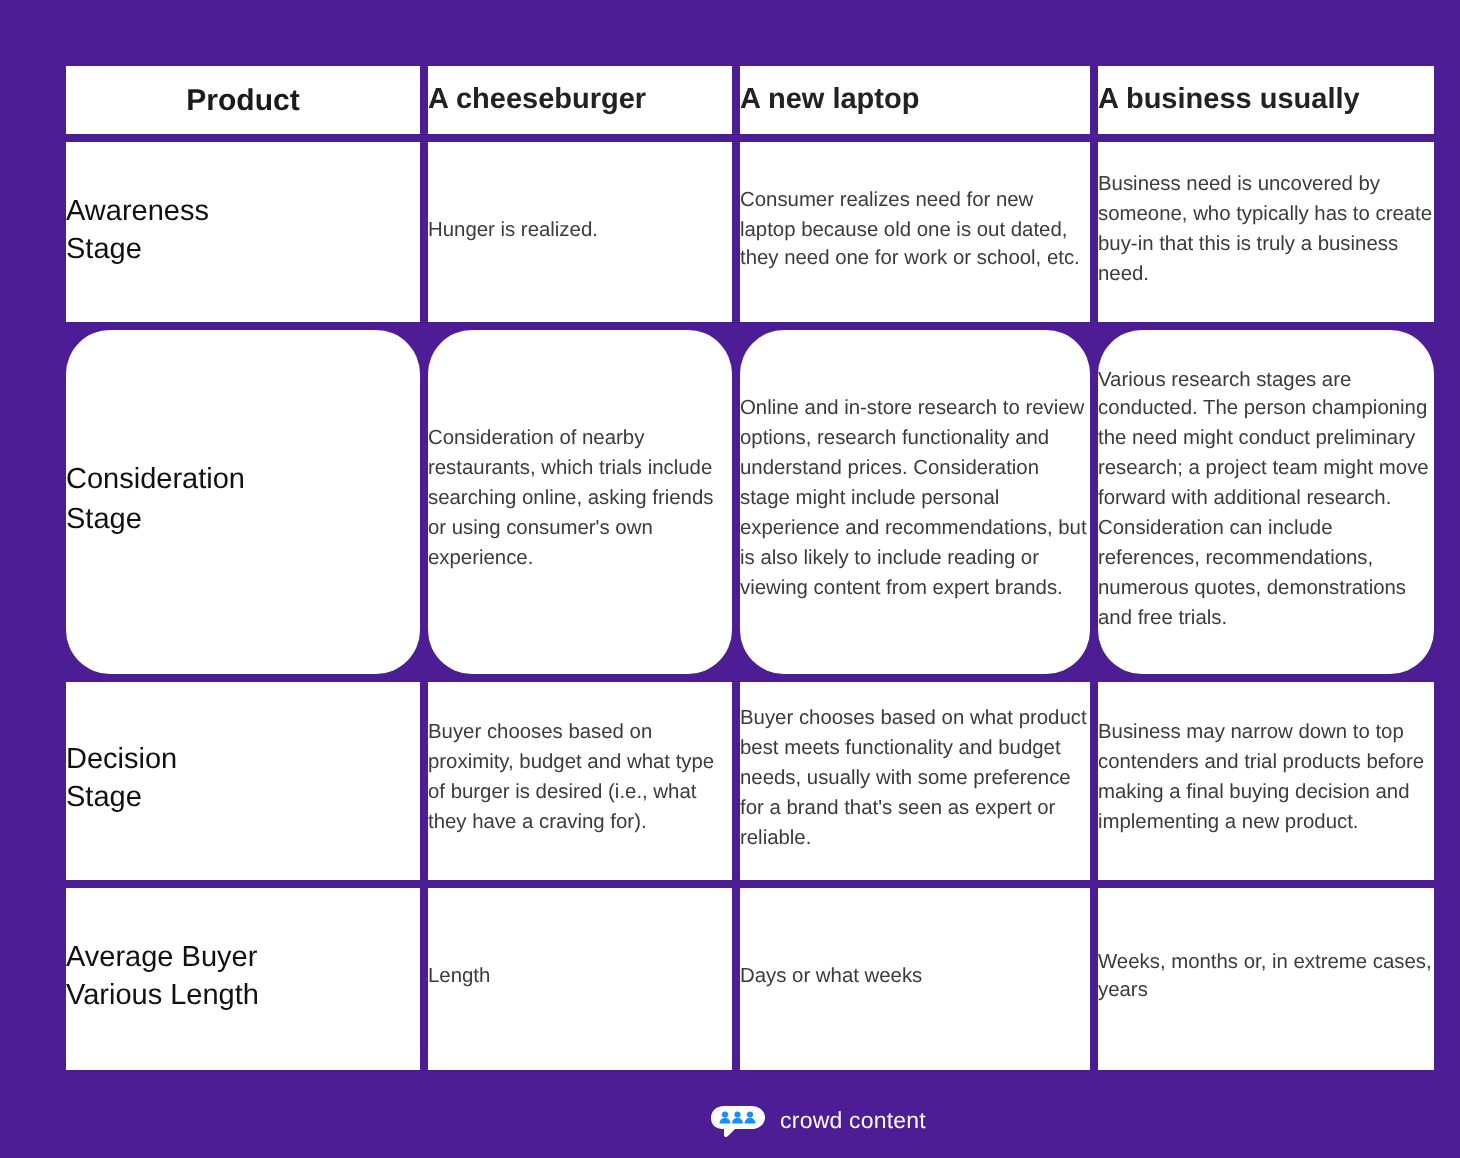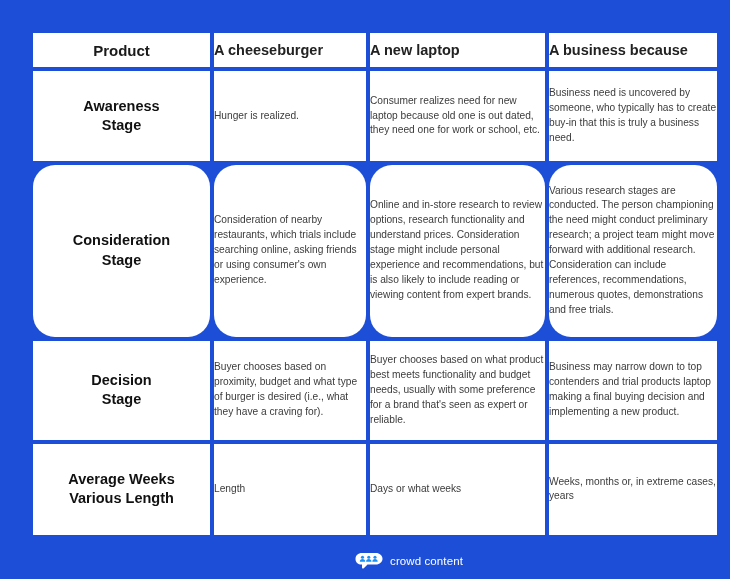--- a/index.html
+++ b/index.html
@@ -10,21 +10,21 @@
     width: 730px;
     height: 579px;
     background: #1890f5;
     font-family: "Liberation Sans", sans-serif;
     overflow: hidden;
   }
   .page {
     position: relative;
     width: 730px;
     height: 579px;
-    background: #1d4ed8;
+    background: #4c1d95;
     box-sizing: border-box;
   }
   .table-wrap {
     position: absolute;
     left: 33px;
     top: 33px;
     width: 664px;
     height: 510px;
   }
   table.matrix {
@@ -58,22 +58,21 @@
   .hdr-col {
     text-align: left;
     font-size: 14.5px;
     color: #222222;
     padding: 0 10px;
     font-weight: bold;
   }
 
   
   .stage-label {
-    text-align: center;
-    font-weight: bold;
+    font-weight: normal;
     font-size: 14.5px;
     line-height: 1.32;
     color: #111111;
     padding: 0 14px;
     margin-left: 32px;
   }
 
   
   .cell-text {
     font-size: 10.2px;
@@ -132,21 +131,21 @@
         <col class="col-label">
         <col class="col-a">
         <col class="col-b">
         <col class="col-c">
       </colgroup>
       <tbody>
         <tr class="header-row">
           <td class="hdr-label">Product</td>
           <td class="hdr-col">A cheeseburger</td>
           <td class="hdr-col">A new laptop</td>
-          <td class="hdr-col">A business because</td>
+          <td class="hdr-col">A business usually</td>
         </tr>
 
         <tr class="row-awareness">
           <td class="stage-label">
             <span>Awareness</span><br>
             <span>Stage</span>
           </td>
           <td class="cell-text">Hunger is realized.</td>
           <td class="cell-text">Consumer realizes need for new laptop because old one is out dated, they need one for work or school, etc.</td>
           <td class="cell-text">Business need is uncovered by someone, who typically has to create buy-in that this is truly a business need.</td>
@@ -162,26 +161,26 @@
           <td class="cell-text tall">Various research stages are conducted. The person championing the need might conduct preliminary research; a project team might move forward with additional research. Consideration can include references, recommendations, numerous quotes, demonstrations and free trials.</td>
         </tr>
 
         <tr class="row-decision">
           <td class="stage-label">
             <span>Decision</span><br>
             <span>Stage</span>
           </td>
           <td class="cell-text">Buyer chooses based on proximity, budget and what type of burger is desired (i.e., what they have a craving for).</td>
           <td class="cell-text">Buyer chooses based on what product best meets functionality and budget needs, usually with some preference for a brand that's seen as expert or reliable.</td>
-          <td class="cell-text">Business may narrow down to top contenders and trial products laptop making a final buying decision and implementing a new product.</td>
+          <td class="cell-text">Business may narrow down to top contenders and trial products before making a final buying decision and implementing a new product.</td>
         </tr>
 
         <tr class="row-length">
           <td class="stage-label">
-            <span>Average Weeks</span><br>
+            <span>Average Buyer</span><br>
             <span>Various Length</span>
           </td>
           <td class="cell-text">Length</td>
           <td class="cell-text">Days or what weeks</td>
           <td class="cell-text">Weeks, months or, in extreme cases, years</td>
         </tr>
       </tbody>
     </table>
   </div>
 

